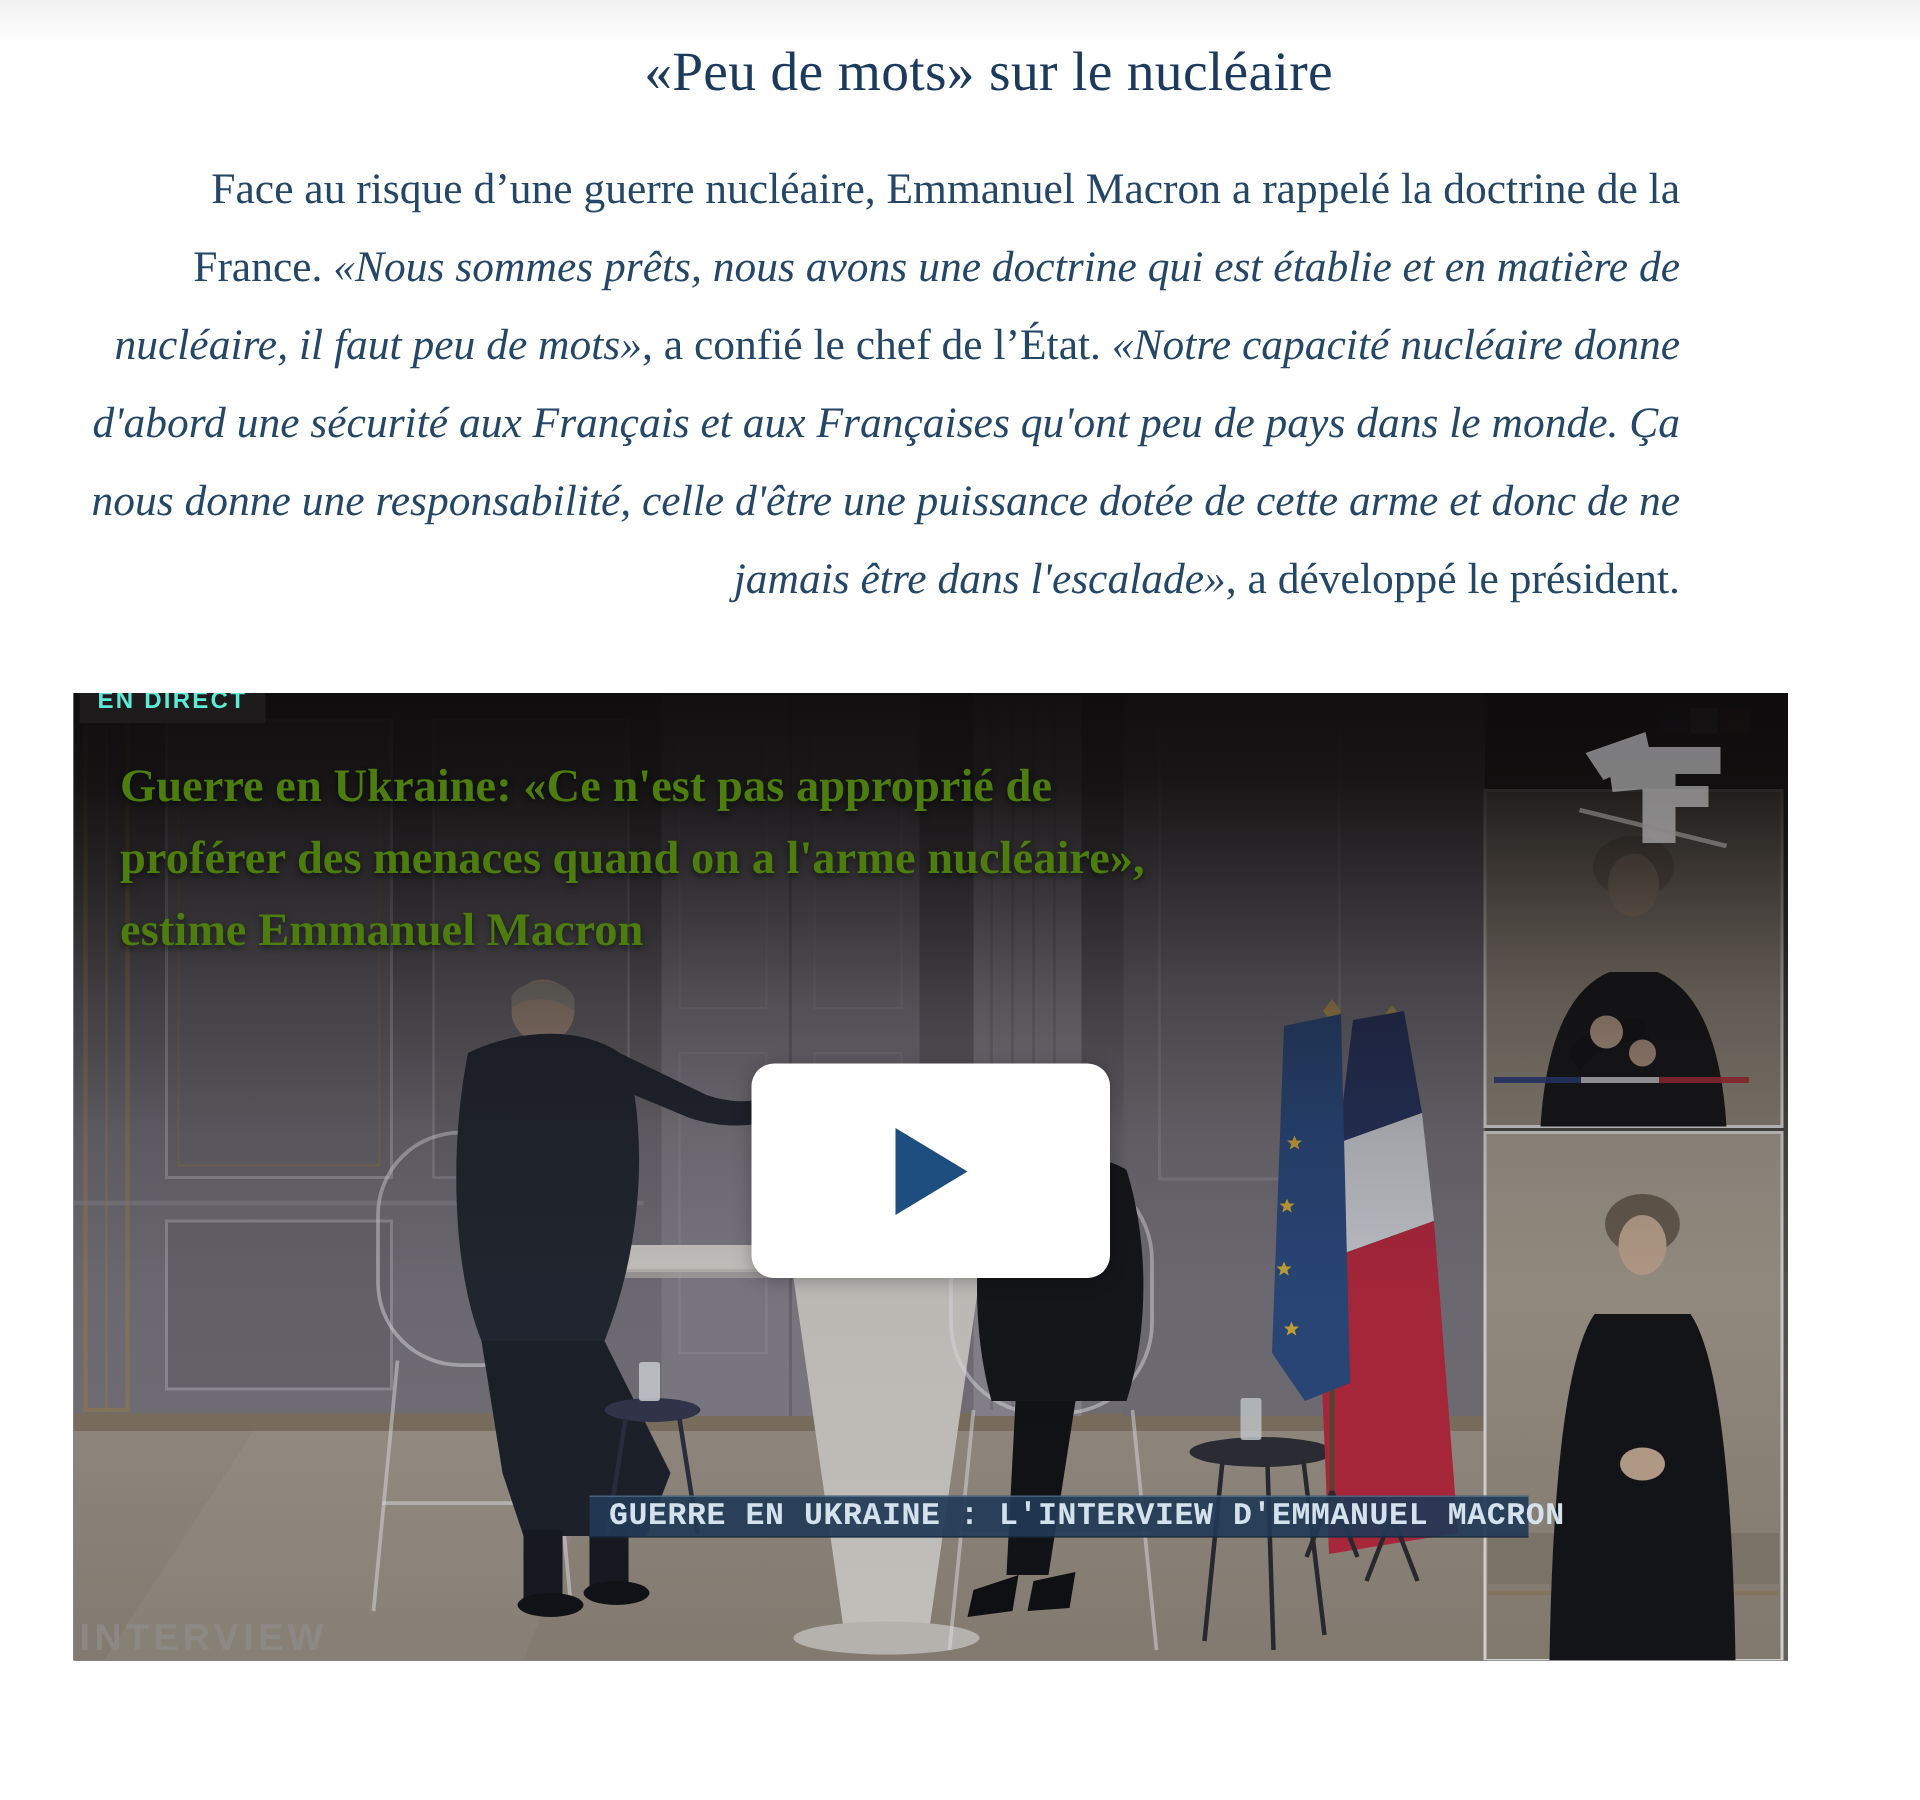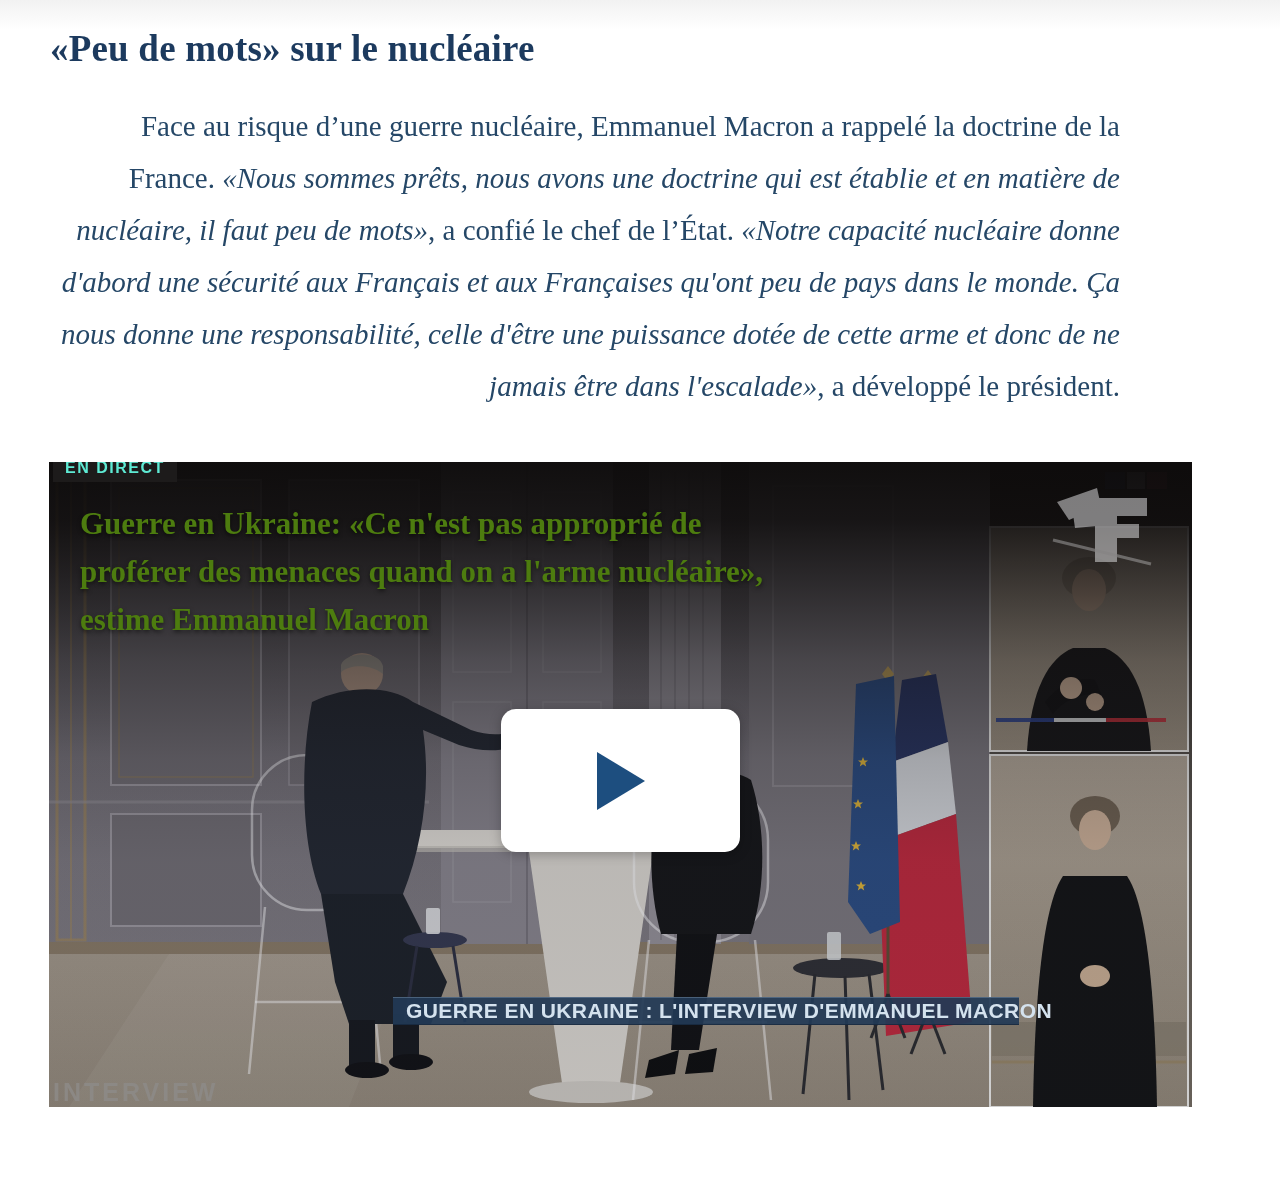--- a/index.html
+++ b/index.html
@@ -11,22 +11,22 @@
     overflow: hidden;
   }
   .top-shade {
     position: absolute; left: 0; top: 0; width: 1280px; height: 30px;
     background: linear-gradient(180deg, #ececec 0%, rgba(255,255,255,0) 100%);
     opacity: .7; pointer-events: none;
   }
   .article { position: relative; padding-left: 50px; }
   h1.headline {
     margin: 26px 12px 0 0;
-    font-size: 37px; line-height: 46px; font-weight: bold;
-    color: #1c3a5e; letter-spacing: 0.2px;
+    font-size: 37px; line-height: 46px; font-weight: normal;
+    color: #1c3a5e; letter-spacing: 0.2px; text-align: center;
   }
   p.lede {
     margin: 28px 0 0 0;
     width: 1070px;
     font-size: 29px; line-height: 52px;
     color: #254767;
     text-align: right;
   }
   p.lede .it { font-style: italic; }
 
@@ -76,21 +76,21 @@
     box-shadow: 0 2px 12px rgba(0,0,0,0.25);
   }
   .news-banner {
     position: absolute; left: 344px; top: 535px; width: 626px; height: 28px;
     z-index: 4;
     background: rgba(34,58,86,0.92);
     border-top: 1px solid rgba(150,175,200,0.35);
     border-bottom: 1px solid rgba(20,35,55,0.6);
     display: flex; align-items: center;
     padding-left: 13px;
-    font-family: Liberation Sans, sans-serif;
+    font-family: Liberation Mono, monospace;
     font-weight: bold; font-size: 21px; letter-spacing: 0.4px;
     color: #d4e2ee;
     white-space: nowrap;
   }
   .corner-label {
     position: absolute; left: 4px; top: 616px; z-index: 4;
     color: #8d8a87; opacity: .9;
     font-family: "Liberation Sans", sans-serif;
     font-weight: bold; font-size: 25px; letter-spacing: 3px;
   }

